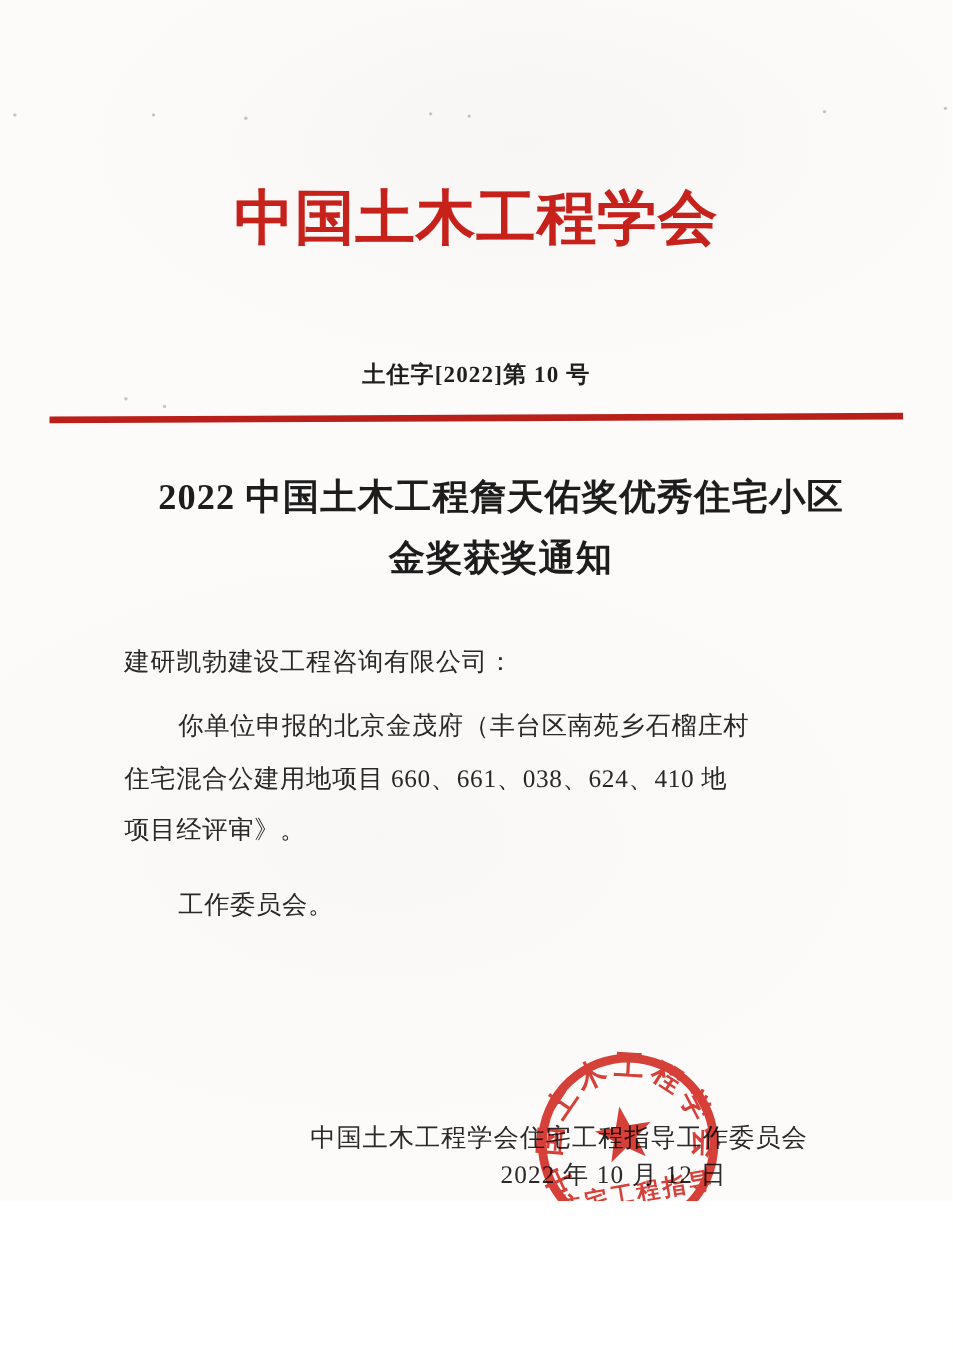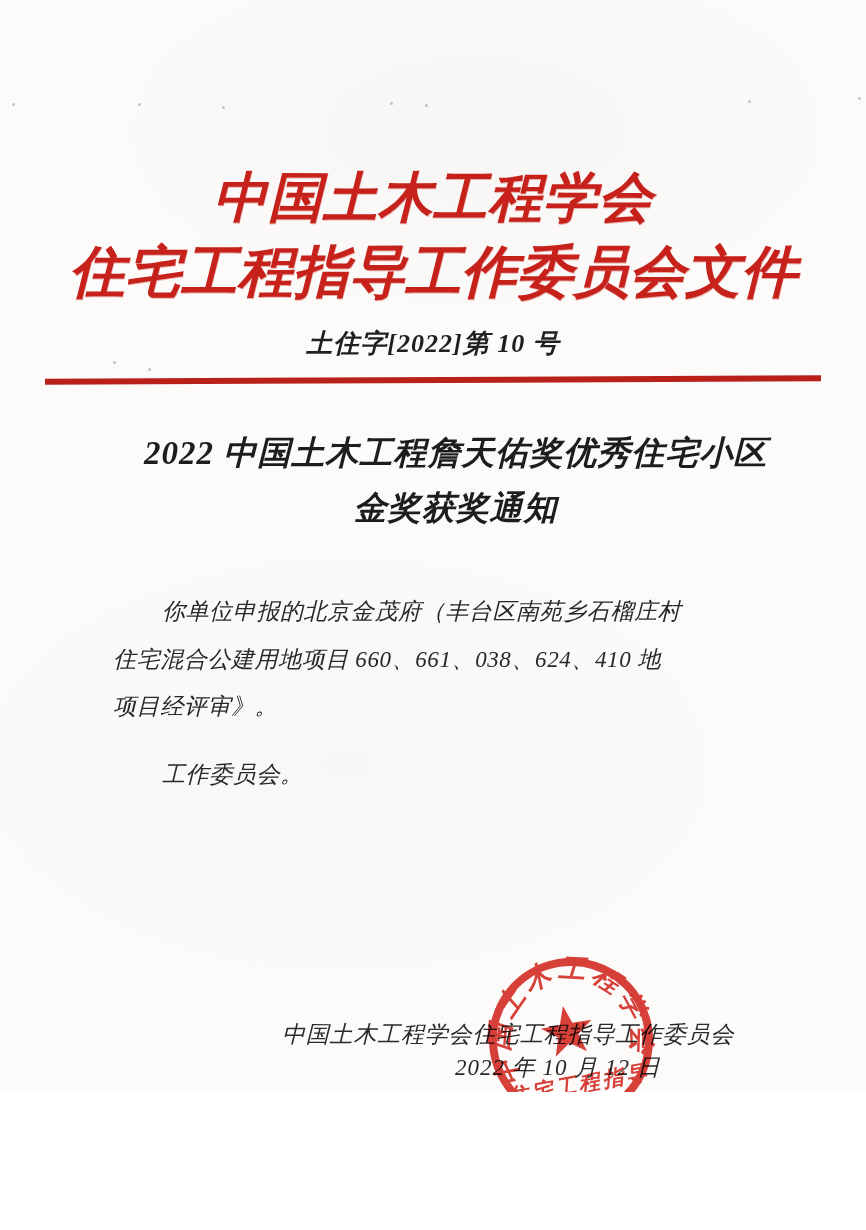--- a/index.html
+++ b/index.html
@@ -9,21 +9,20 @@
     width: 866px;
     height: 1092px;
     margin: 0 auto;
     background:
       radial-gradient(ellipse 600px 300px at 55% 12%, rgba(120,120,120,0.04), rgba(0,0,0,0) 70%),
       radial-gradient(ellipse 700px 400px at 40% 70%, rgba(140,140,140,0.03), rgba(0,0,0,0) 70%),
       #fcfbfa;
     overflow: hidden;
     font-family: "Liberation Serif", "DejaVu Serif", serif;
     color: #262626;
-    font-style: italic;
   }
   
   .speck {
     position: absolute;
     width: 3px; height: 3px;
     border-radius: 50%;
     background: rgba(130,130,130,0.45);
   }
   
   .org-header {
@@ -35,21 +34,21 @@
     color: #c6221b;
     text-shadow: 0.5px 0.5px 0 rgba(198,34,27,0.35);
   }
   .org-line1 { font-size: 54px; line-height: 76px; letter-spacing: 1px; }
   .org-line2 { font-size: 56px; line-height: 72px; letter-spacing: 0; }
   .doc-number {
     position: absolute;
     top: 326px;
     left: 0; right: 0;
     text-align: center;
-    font-size: 26px;
+    font-size: 21px;
     font-weight: 700;
     color: #1f1f1f;
     letter-spacing: 1px;
   }
   .red-rule {
     position: absolute;
     top: 377px;
     left: 45px;
     width: 776px;
     height: 6px;
@@ -122,33 +121,33 @@
   <div class="speck" style="left:222px; top:106px;"></div>
   <div class="speck" style="left:390px; top:102px;"></div>
   <div class="speck" style="left:425px; top:104px;"></div>
   <div class="speck" style="left:748px; top:100px;"></div>
   <div class="speck" style="left:858px; top:97px;"></div>
   <div class="speck" style="left:113px; top:361px;"></div>
   <div class="speck" style="left:148px; top:368px;"></div>
 
   <div class="org-header">
     <div class="org-line1">中国土木工程学会</div>
-    <div class="org-line2">住宅工程指导工作委员会文件</div>
   </div>
 
   <div class="doc-number">土住字[2022]第 10 号</div>
 
   <div class="red-rule"></div>
 
   <div class="notice-title">
     <div>2022 中国土木工程詹天佑奖优秀住宅小区</div>
     <div>金奖获奖通知</div>
   </div>
 
   <div class="body-text">
+    <div class="salutation">建研凯勃建设工程咨询有限公司：</div>
     <div class="para">
       <div class="line indent">你单位申报的北京金茂府（丰台区南苑乡石榴庄村</div>
       <div class="line">住宅混合公建用地项目 660、661、038、624、410 地</div>
       <div class="line">项目经评审》。</div>
     </div>
     <div class="closing">工作委员会。</div>
   </div>
 
   <div class="signature">中国土木工程学会住宅工程指导工作委员会</div>
   <div class="date-line">2022 年 10 月 12 日</div>

